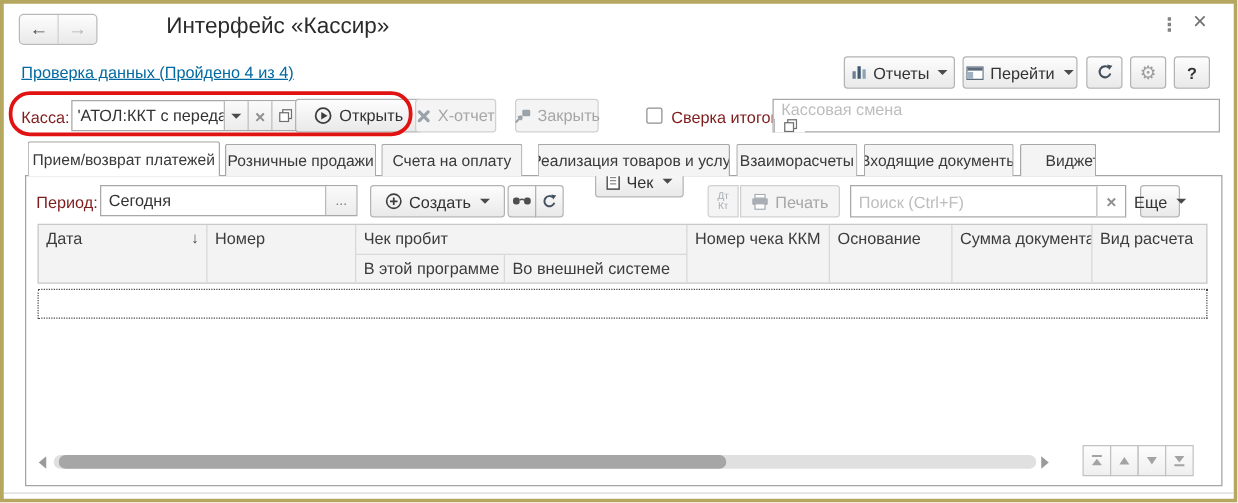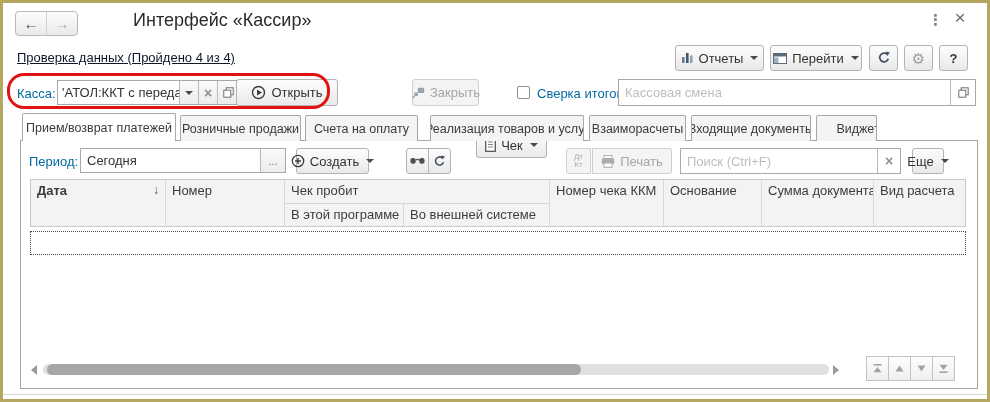--- a/index.html
+++ b/index.html
@@ -23,26 +23,26 @@
   .navgrp{position:absolute;left:12px;top:8px;width:63px;height:25px;border:1px solid #b9b9b9;border-radius:4px;
           background:linear-gradient(#fdfdfd,#e9e9e9);display:flex;box-sizing:border-box;}
   .navgrp .half{flex:1;display:flex;align-items:center;justify-content:center;font-size:15px;font-weight:bold;}
   .navgrp .half:first-child{border-right:1px solid #cfcfcf;color:#4c4c4c;}
   .navgrp .half:last-child{color:#b2b2b2;}
 
   .title{position:absolute;left:130px;top:7px;font-size:18px;color:#2b2b2b;}
   .kebab{position:absolute;left:924px;top:8px;width:18px;text-align:center;font-size:15px;font-weight:bold;color:#828282;letter-spacing:1px;}
   .wclose{position:absolute;left:947px;top:4px;width:20px;text-align:center;font-size:19px;color:#6f6f6f;}
 
-  .checklink{position:absolute;left:14px;top:47px;color:#0f172a;text-decoration:underline;}
+  .checklink{position:absolute;left:14px;top:47px;color:#0369a1;text-decoration:underline;}
 
   
   .highlight{position:absolute;left:4px;top:70px;width:323px;height:36px;border:3px solid #e01212;border-radius:17px;box-sizing:border-box;z-index:9;pointer-events:none;}
 
-  .rowlabel{position:absolute;color:#0369a1;}
+  .rowlabel{position:absolute;color:#7f1d1d;}
 
   .combo{left:54px;top:77px;height:25px;}
   .combo .val{width:113px;display:flex;align-items:center;padding:0 4px;overflow:hidden;white-space:nowrap;color:#333;}
   .combo .fbtn{width:18px;}
 
   .checkbox{position:absolute;left:514px;top:83px;width:13px;height:13px;border:1px solid #8f8f8f;border-radius:2px;background:#fff;box-sizing:border-box;}
 
   
   .tab{position:absolute;top:112px;height:26px;box-sizing:border-box;border:1px solid #a8a8a8;border-bottom:none;
        border-radius:2px 2px 0 0;background:#f4f4f4;display:flex;align-items:center;justify-content:center;
@@ -167,35 +167,43 @@
   <div class="btn" style="left:233px;top:76px;width:102px;height:27px;">
     <span class="icon">
       <svg width="15" height="15" viewBox="0 0 15 15">
           <circle cx="7.5" cy="7.5" r="6" fill="none" stroke="#3c3c3c" stroke-width="1.4"></circle>
           <path d="M6 4.5 L11 7.5 L6 10.5 Z" fill="#3c3c3c"></path>
         </svg>
     </span>
     <span>Открыть</span>
   </div>
 
+  <div class="btn disabled" style="left:329px;top:76px;width:65px;height:27px;">
+    <span class="icon">
+      <svg width="12" height="12" viewBox="0 0 12 12">
+          <path d="M2.5 2.5 L9.5 9.5 M9.5 2.5 L2.5 9.5" stroke="#9aa2aa" stroke-width="2.6" stroke-linecap="round"></path>
+        </svg>
+    </span>
+    <span>Х-отчет</span>
+  </div>
 
   <div class="btn disabled" style="left:409px;top:76px;width:67px;height:27px;">
     <span class="icon">
       <svg width="14" height="12" viewBox="0 0 14 12">
           <path d="M1.5 11 L6.5 6 M6.5 6 l-3.2 .6 M6.5 6 l-.6 3.2" stroke="#9aa2aa" stroke-width="1.5" fill="none"></path>
           <rect x="6.8" y="0.8" width="6.4" height="5.2" rx="1" fill="#9aa2aa"></rect>
         </svg>
     </span>
     <span>Закрыть</span>
   </div>
 
   <div class="checkbox"></div>
   <div class="rowlabel" style="left:534px;top:83px;">Сверка итогов</div>
 
-  <div class="field" style="left:615px;top:76px;width:358px;height:27px;">
+  <div class="field" style="left:615px;top:76px;width:358px;height:27px;flex-direction:column;">
     <input type="text" placeholder="Кассовая смена" style="">
     <div class="fbtn" style="width:24px;background:#fff;">
       <span class="icon">
         <svg width="11" height="11" viewBox="0 0 11 11">
             <rect x="3.2" y="0.8" width="7" height="7" fill="#fff" stroke="#6f6f6f"></rect>
             <rect x="0.8" y="3.2" width="7" height="7" fill="#fff" stroke="#6f6f6f"></rect>
           </svg>
       </span>
     </div>
   </div>
@@ -226,21 +234,21 @@
 
   <div class="rowlabel" style="left:26px;top:151px;z-index:2;">Период:</div>
 
   <div class="field" style="left:77px;top:145px;width:206px;height:25px;z-index:2;">
     <input type="text" value="Сегодня" style="">
     <div class="fbtn" style="width:24px;font-size:11px;color:#7a7a7a;">
         <span>...</span>
       </div>
   </div>
 
-  <div class="btn" style="left:293px;top:145px;width:73px;z-index:2;">
+  <div class="btn" style="left:293px;top:145px;width:108px;z-index:2;">
     <span class="icon">
       <svg width="14" height="14" viewBox="0 0 14 14">
           <circle cx="7" cy="7" r="5.7" fill="none" stroke="#3e3e3e" stroke-width="1.3"></circle>
           <path d="M7 4 V10 M4 7 H10" stroke="#3e3e3e" stroke-width="1.4"></path>
         </svg>
     </span>
     <span>Создать</span>
     <span class="caret"></span>
   </div>
 
@@ -297,21 +305,21 @@
         <span class="clear-x">×</span>
       </div>
   </div>
 
   <div class="btn" style="left:909px;top:145px;width:32px;z-index:2;">
     <span>Еще</span>
     <span class="caret"></span>
   </div>
 
   <div class="thead">
-    <div class="th col-date" style="width:135px;font-weight:bold;">
+    <div class="th col-date" style="width:135px;">
       <span>Дата</span>
       <span class="sort">↓</span>
     </div>
     <div class="th" style="width:119px;"><span>Номер</span></div>
     <div class="thgroup" style="width:265px;">
       <div class="thg-top"><span>Чек пробит</span></div>
       <div class="thg-bottom">
         <div class="th" style="width:119px;"><span>В этой программе</span></div>
         <div class="th" style="flex:1;"><span>Во внешней системе</span></div>
       </div>

